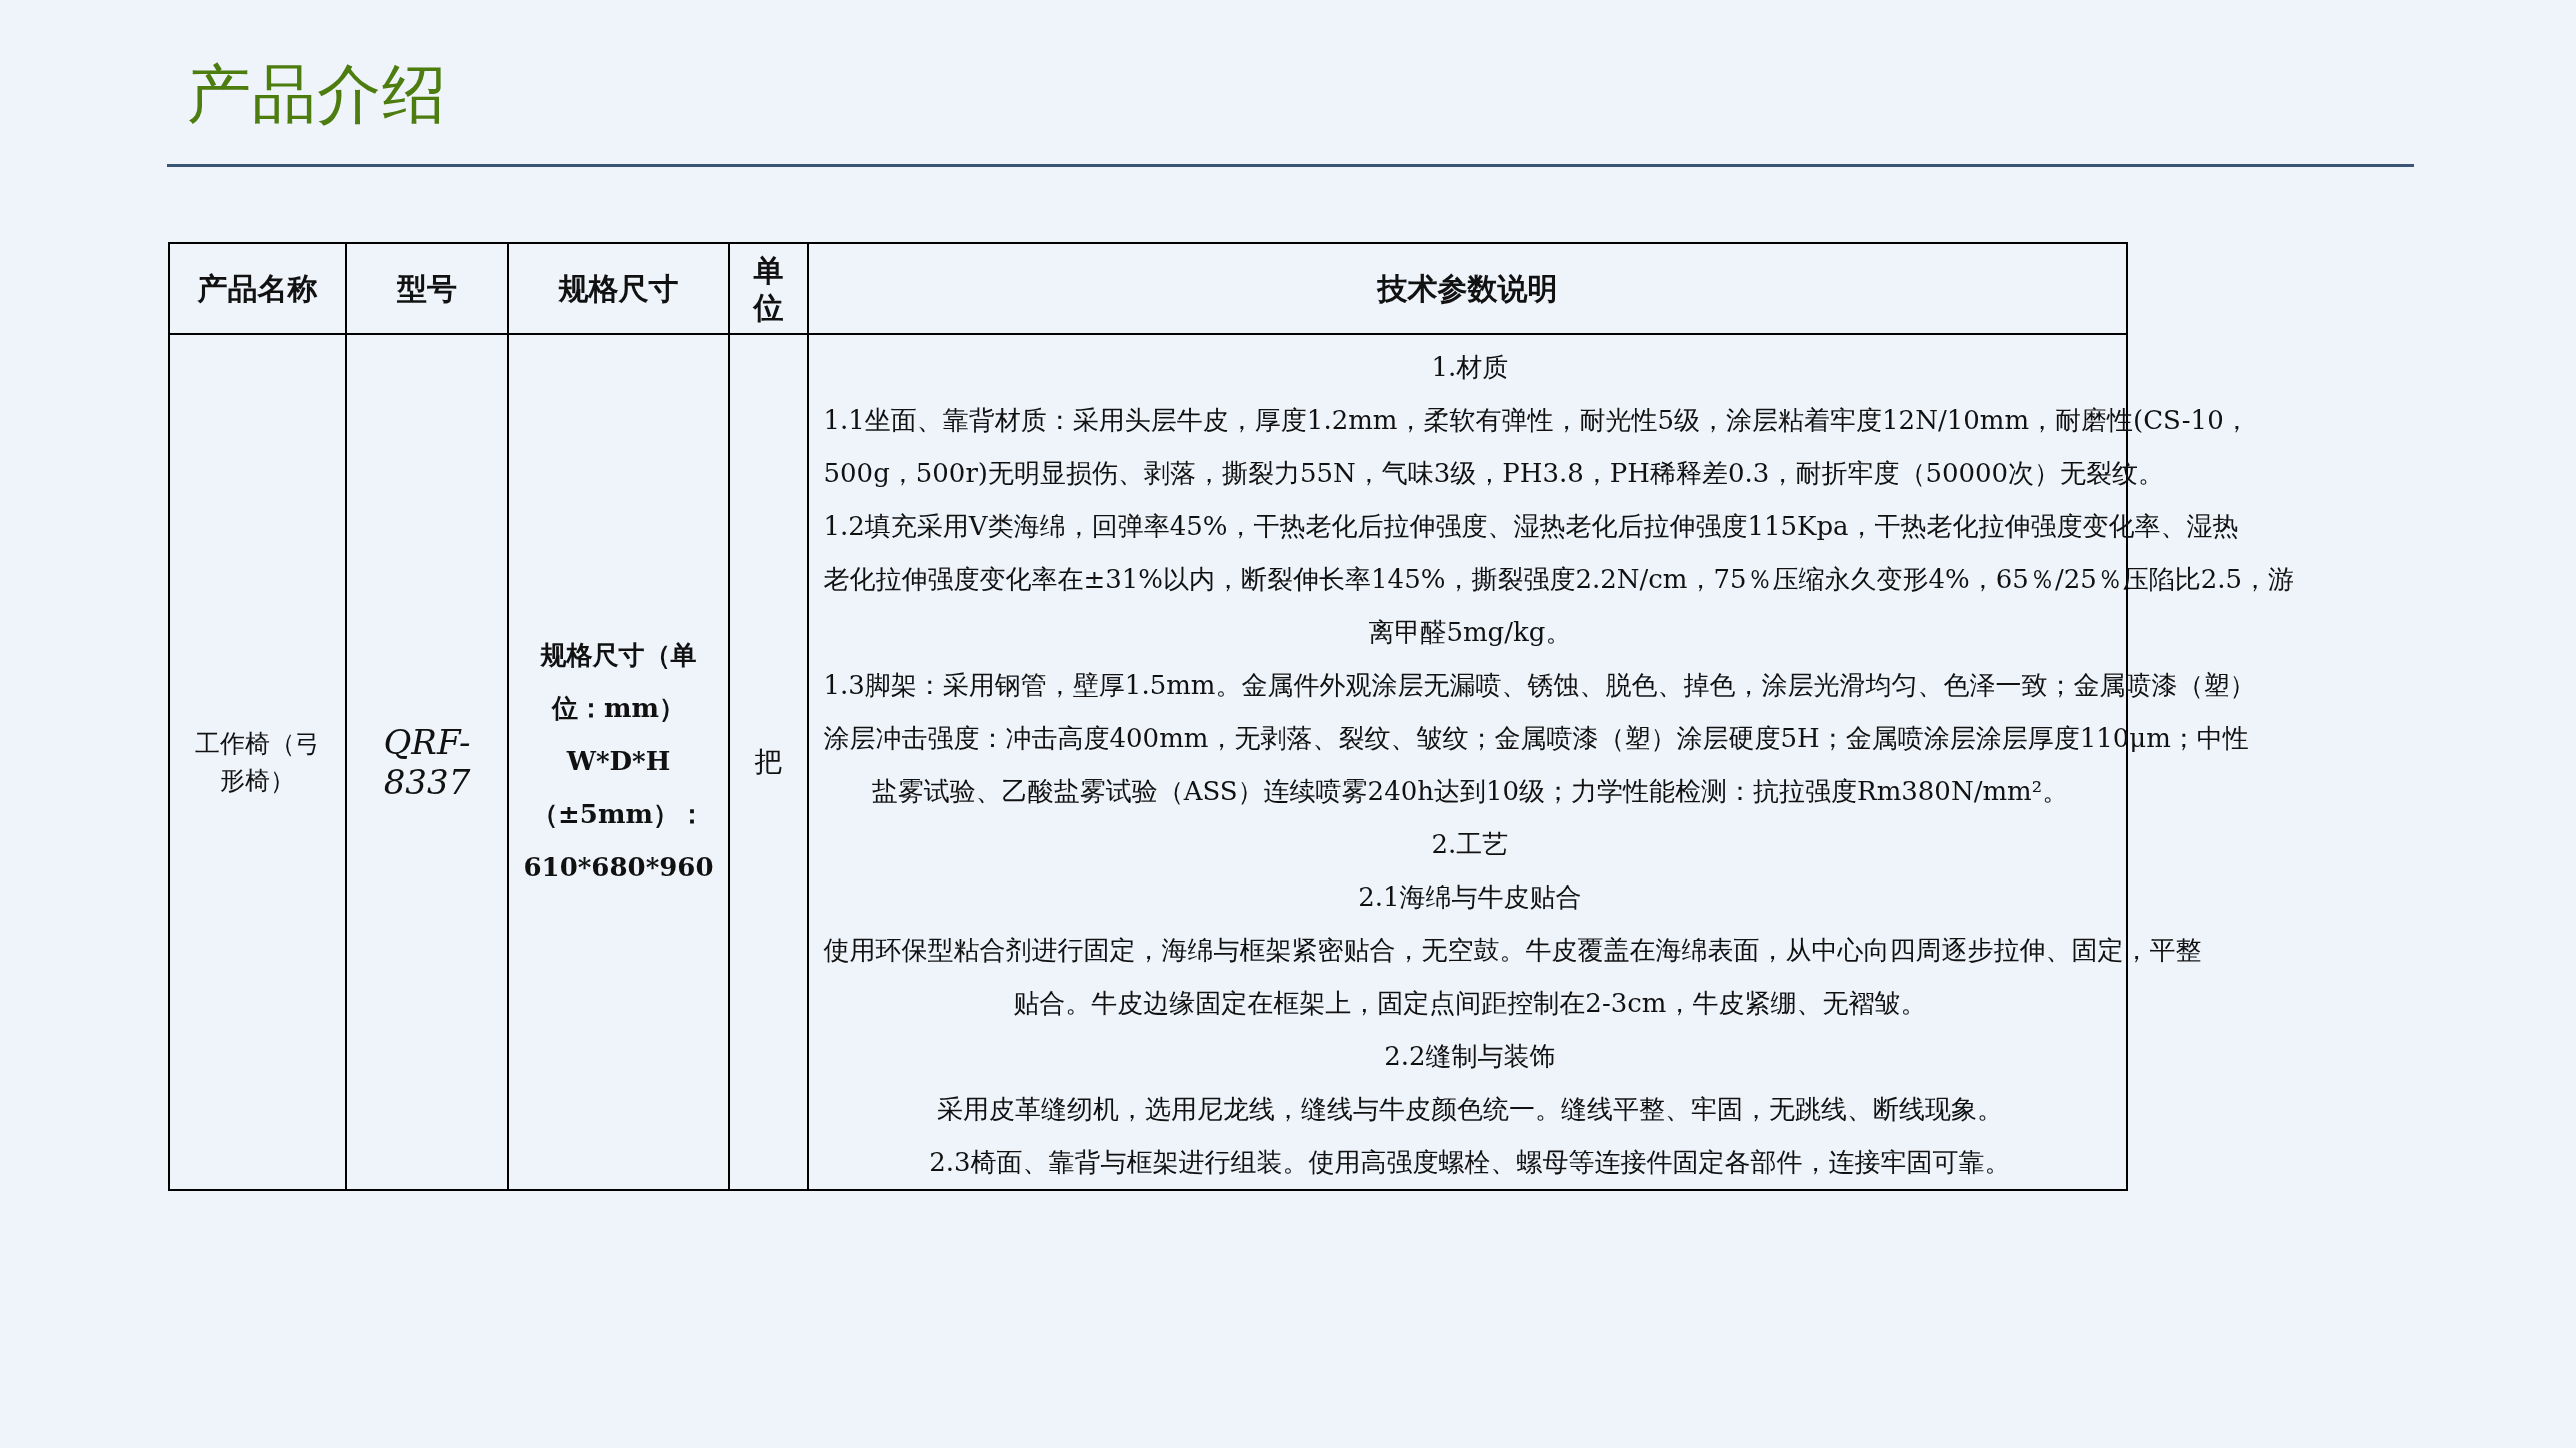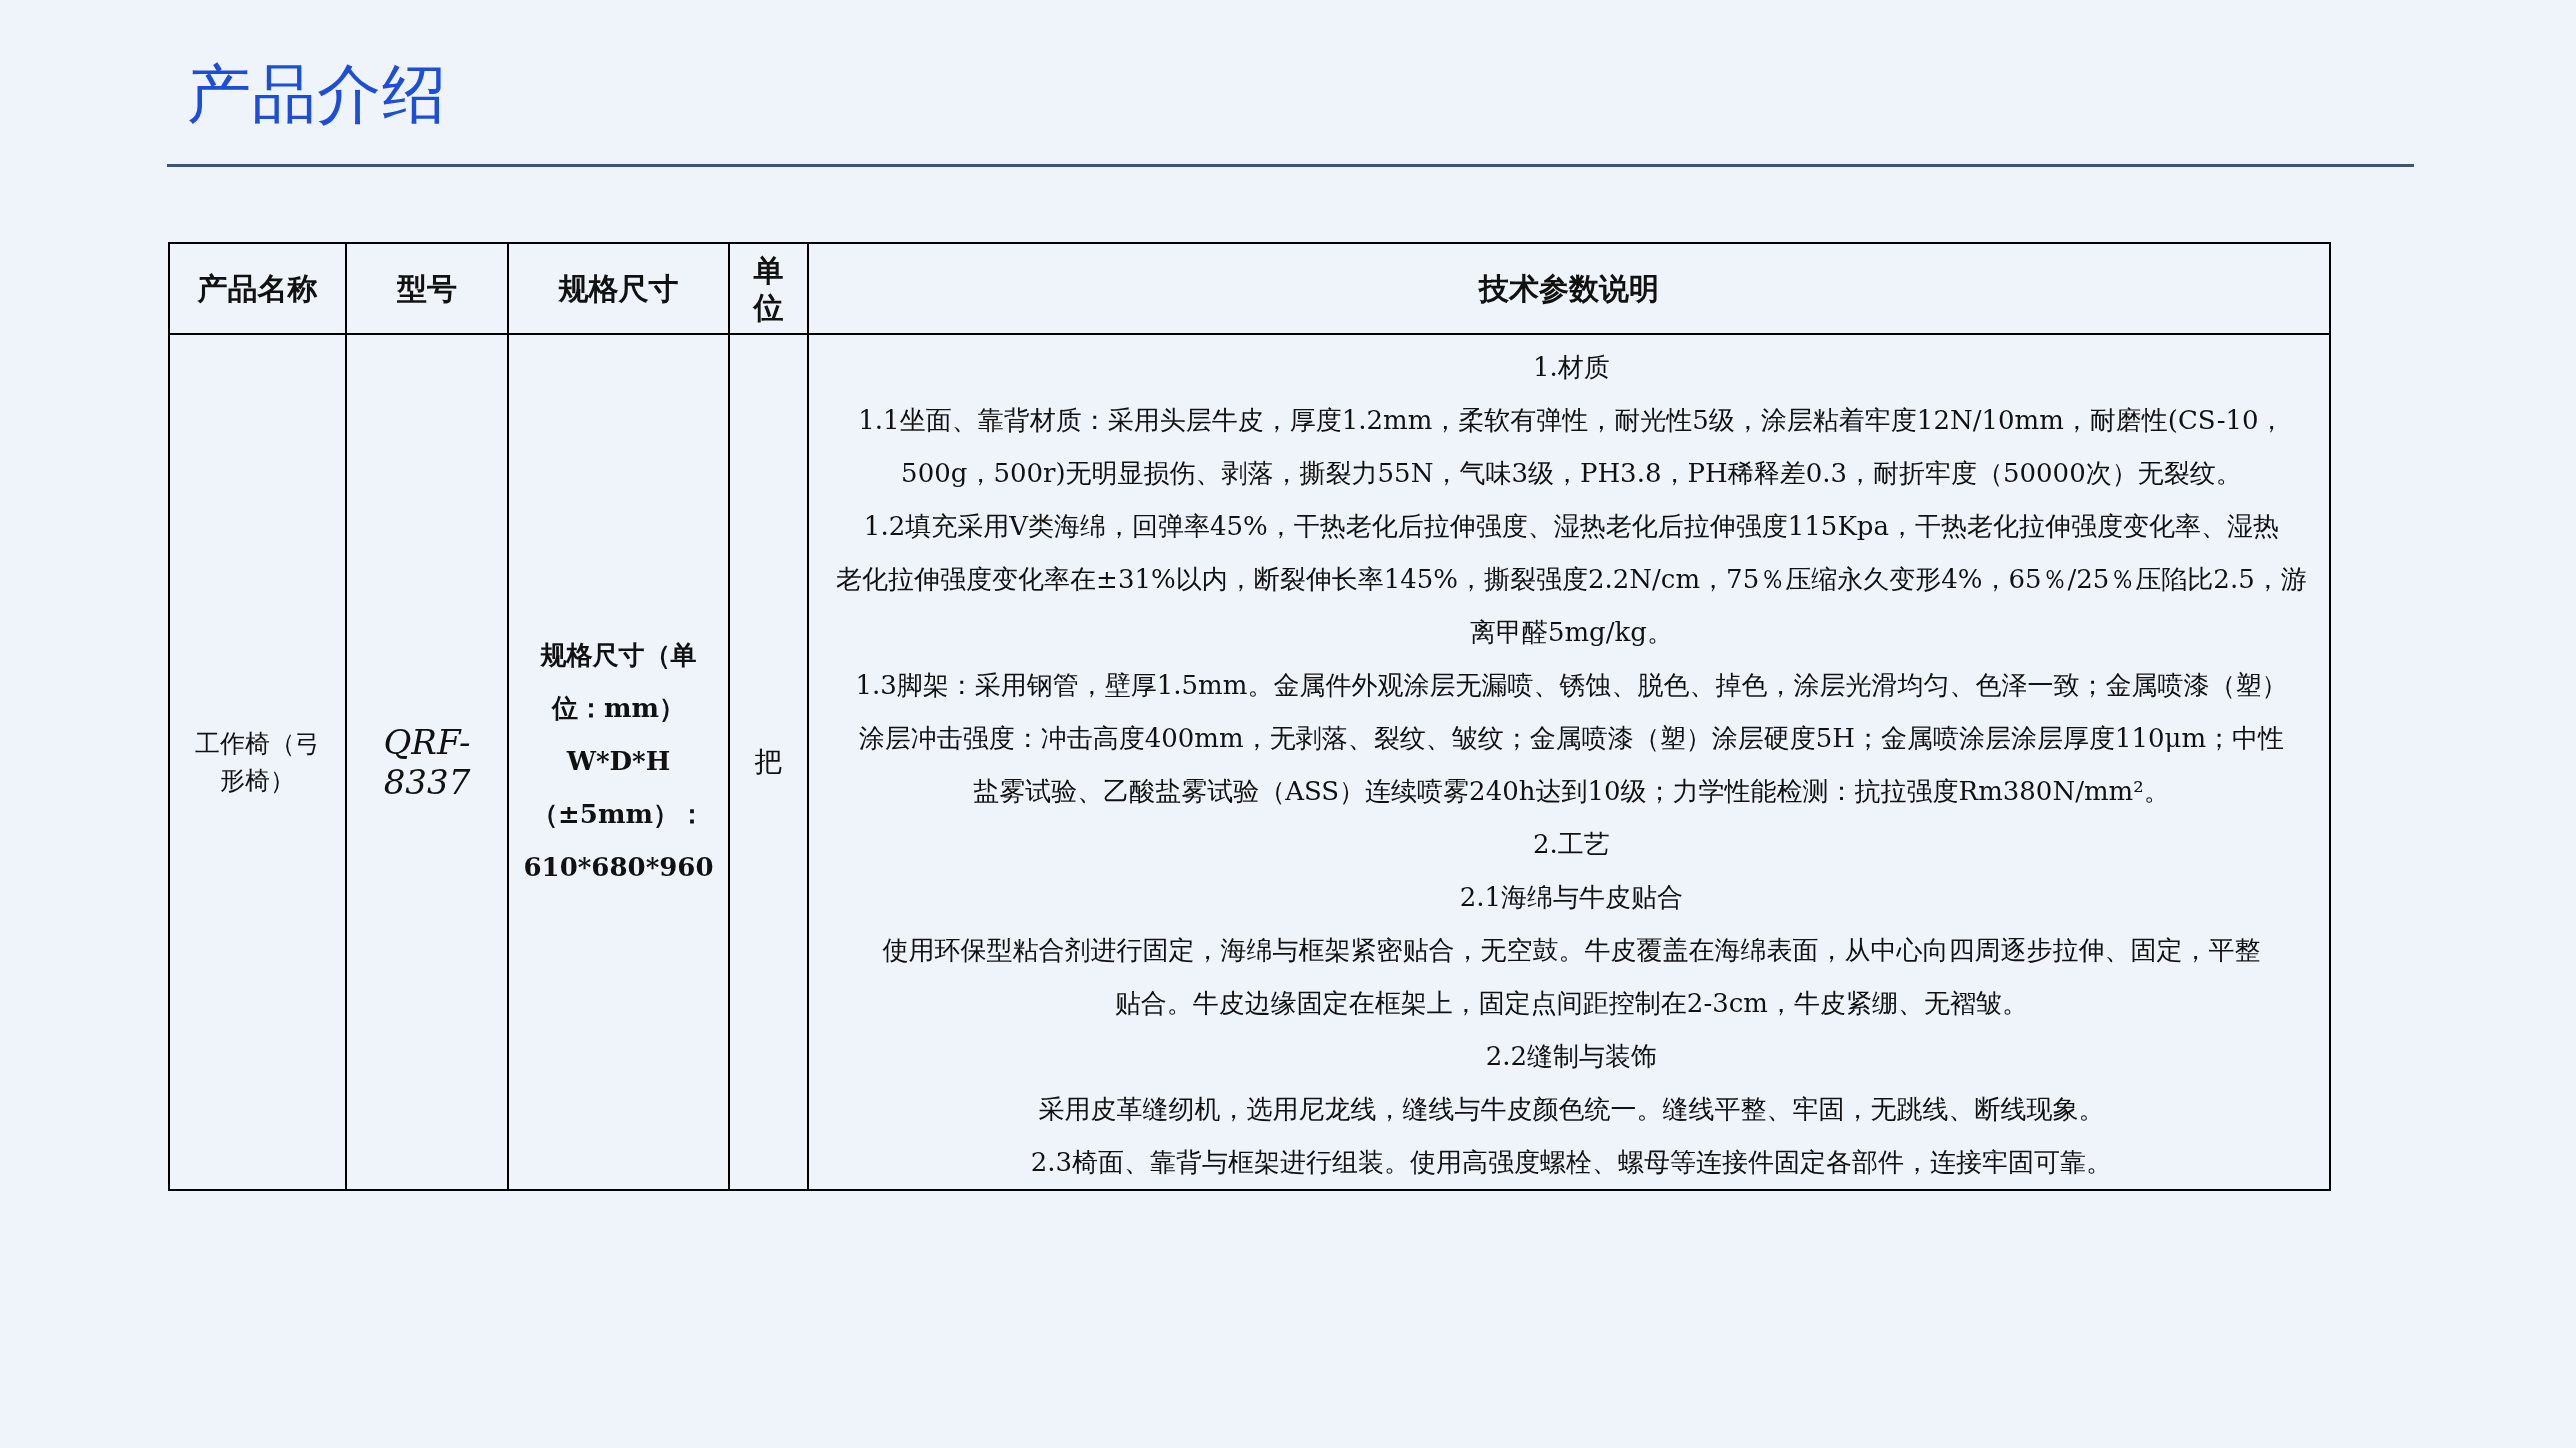--- a/index.html
+++ b/index.html
@@ -2,27 +2,27 @@
 <html><head>
 <meta charset="utf-8">
 <style>
   html, body { margin:0; padding:0; }
   body {
     width:2576px; height:1449px; background:#EFF4FB; position:relative; overflow:hidden;
     font-family:"DejaVu Serif","Liberation Serif",serif; color:#111;
   }
   .title {
     position:absolute; left:187px; top:56px; font-size:64px; line-height:77px;
-    color:#1d4ed8; font-family:"DejaVu Sans","Liberation Sans",sans-serif; letter-spacing:1px;
+    color:#4d7c0f; font-family:"DejaVu Sans","Liberation Sans",sans-serif; letter-spacing:1px;
   }
   .divider {
     position:absolute; left:167px; top:164px; width:2247px; height:2.9px; background:#3A5576;
   }
   table.spec {
-    position:absolute; left:168px; top:242px; width:2163px; border-collapse:collapse;
+    position:absolute; left:168px; top:242px; width:1960px; border-collapse:collapse;
     table-layout:fixed;
   }
   table.spec td, table.spec th {
     border:2.9px solid #000; padding:0; vertical-align:middle; text-align:center;
   }
   table.spec th {
     height:89px; font-family:"DejaVu Sans","Liberation Sans",sans-serif; font-weight:bold;
     font-size:30px; line-height:37px;
   }
   .col1 { width:177px; } .col2 { width:162px; } .col3 { width:221px; } .col4 { width:79px; }

